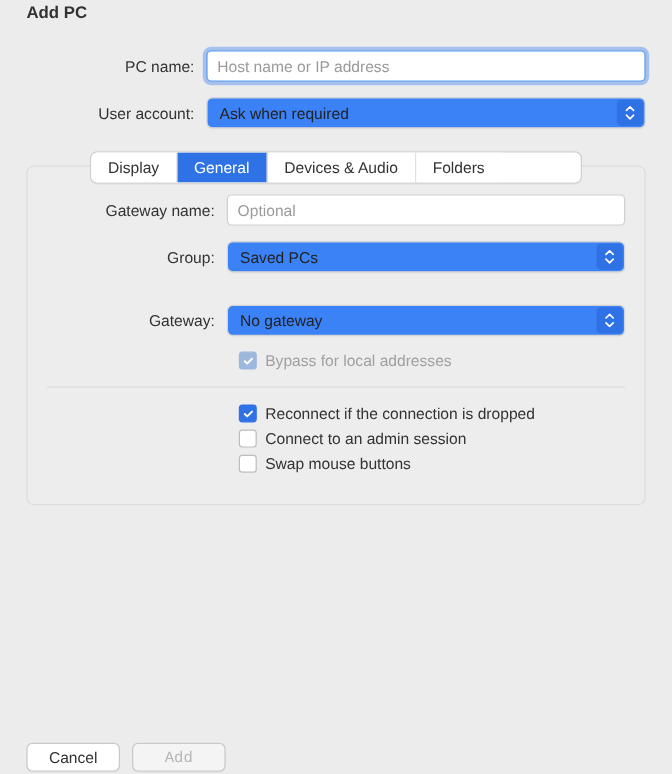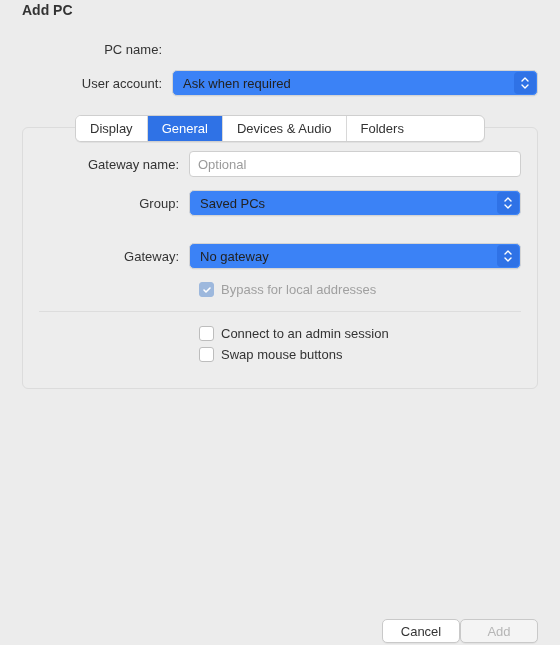--- a/index.html
+++ b/index.html
@@ -155,51 +155,54 @@
     .cb-label { font-size: 13px; color: #333; }
     .cb-label.disabled { color: #a0a0a0; }
     .divider {
       border: none;
       border-top: 1px solid #dddddd;
       margin: 14px 0;
     }
     .footer {
       margin-top: auto;
       display: flex;
-      justify-content: flex-end;
-      gap: 0;
+      gap: 10px;
       padding-top: 20px;
     }
     .btn {
       min-width: 78px;
       height: 24px;
       border: 1px solid #c9c9c9;
       border-radius: 5px;
       background: #fff;
       font-size: 13px;
       color: #333;
       display: flex;
       align-items: center;
       justify-content: center;
       box-shadow: 0 1px 0 rgba(0,0,0,0.04);
     }
     .btn.disabled {
       color: #b6b6b6;
       background: #f4f4f4;
+      font-family: Liberation Mono, monospace;
     }
   </style>
 </head>
 <body>
 
 <div class="window">
 
   <div class="title">Add PC</div>
 
   <div class="row">
     <div class="label">PC name:</div>
+    <div class="field">
+      <input class="text-input focused" type="text" placeholder="Host name or IP address" style="">
+    </div>
   </div>
 
   <div class="row">
     <div class="label">User account:</div>
     <div class="field">
       <div class="select">
         <span>Ask when required</span>
         <span class="chev">
           <svg width="8" height="12" viewBox="0 0 8 12">
               <path d="M1 4 L4 1 L7 4 M1 8 L4 11 L7 8" stroke="#fff" stroke-width="1.4" fill="none" stroke-linecap="round" stroke-linejoin="round"></path>
@@ -261,20 +264,28 @@
         <div class="checkbox checked disabled">
           <svg width="10" height="10" viewBox="0 0 10 10">
               <path d="M2 5 L4 7 L8 3" stroke="#fff" stroke-width="1.6" fill="none" stroke-linecap="round" stroke-linejoin="round"></path>
             </svg>
         </div>
         <span class="cb-label disabled">Bypass for local addresses</span>
       </div>
 
       <hr class="divider">
 
+      <div class="checkbox-row">
+        <div class="checkbox checked">
+          <svg width="10" height="10" viewBox="0 0 10 10">
+              <path d="M2 5 L4 7 L8 3" stroke="#fff" stroke-width="1.6" fill="none" stroke-linecap="round" stroke-linejoin="round"></path>
+            </svg>
+        </div>
+        <span class="cb-label">Reconnect if the connection is dropped</span>
+      </div>
 
       <div class="checkbox-row">
         <div class="checkbox"></div>
         <span class="cb-label">Connect to an admin session</span>
       </div>
 
       <div class="checkbox-row">
         <div class="checkbox"></div>
         <span class="cb-label">Swap mouse buttons</span>
       </div>

